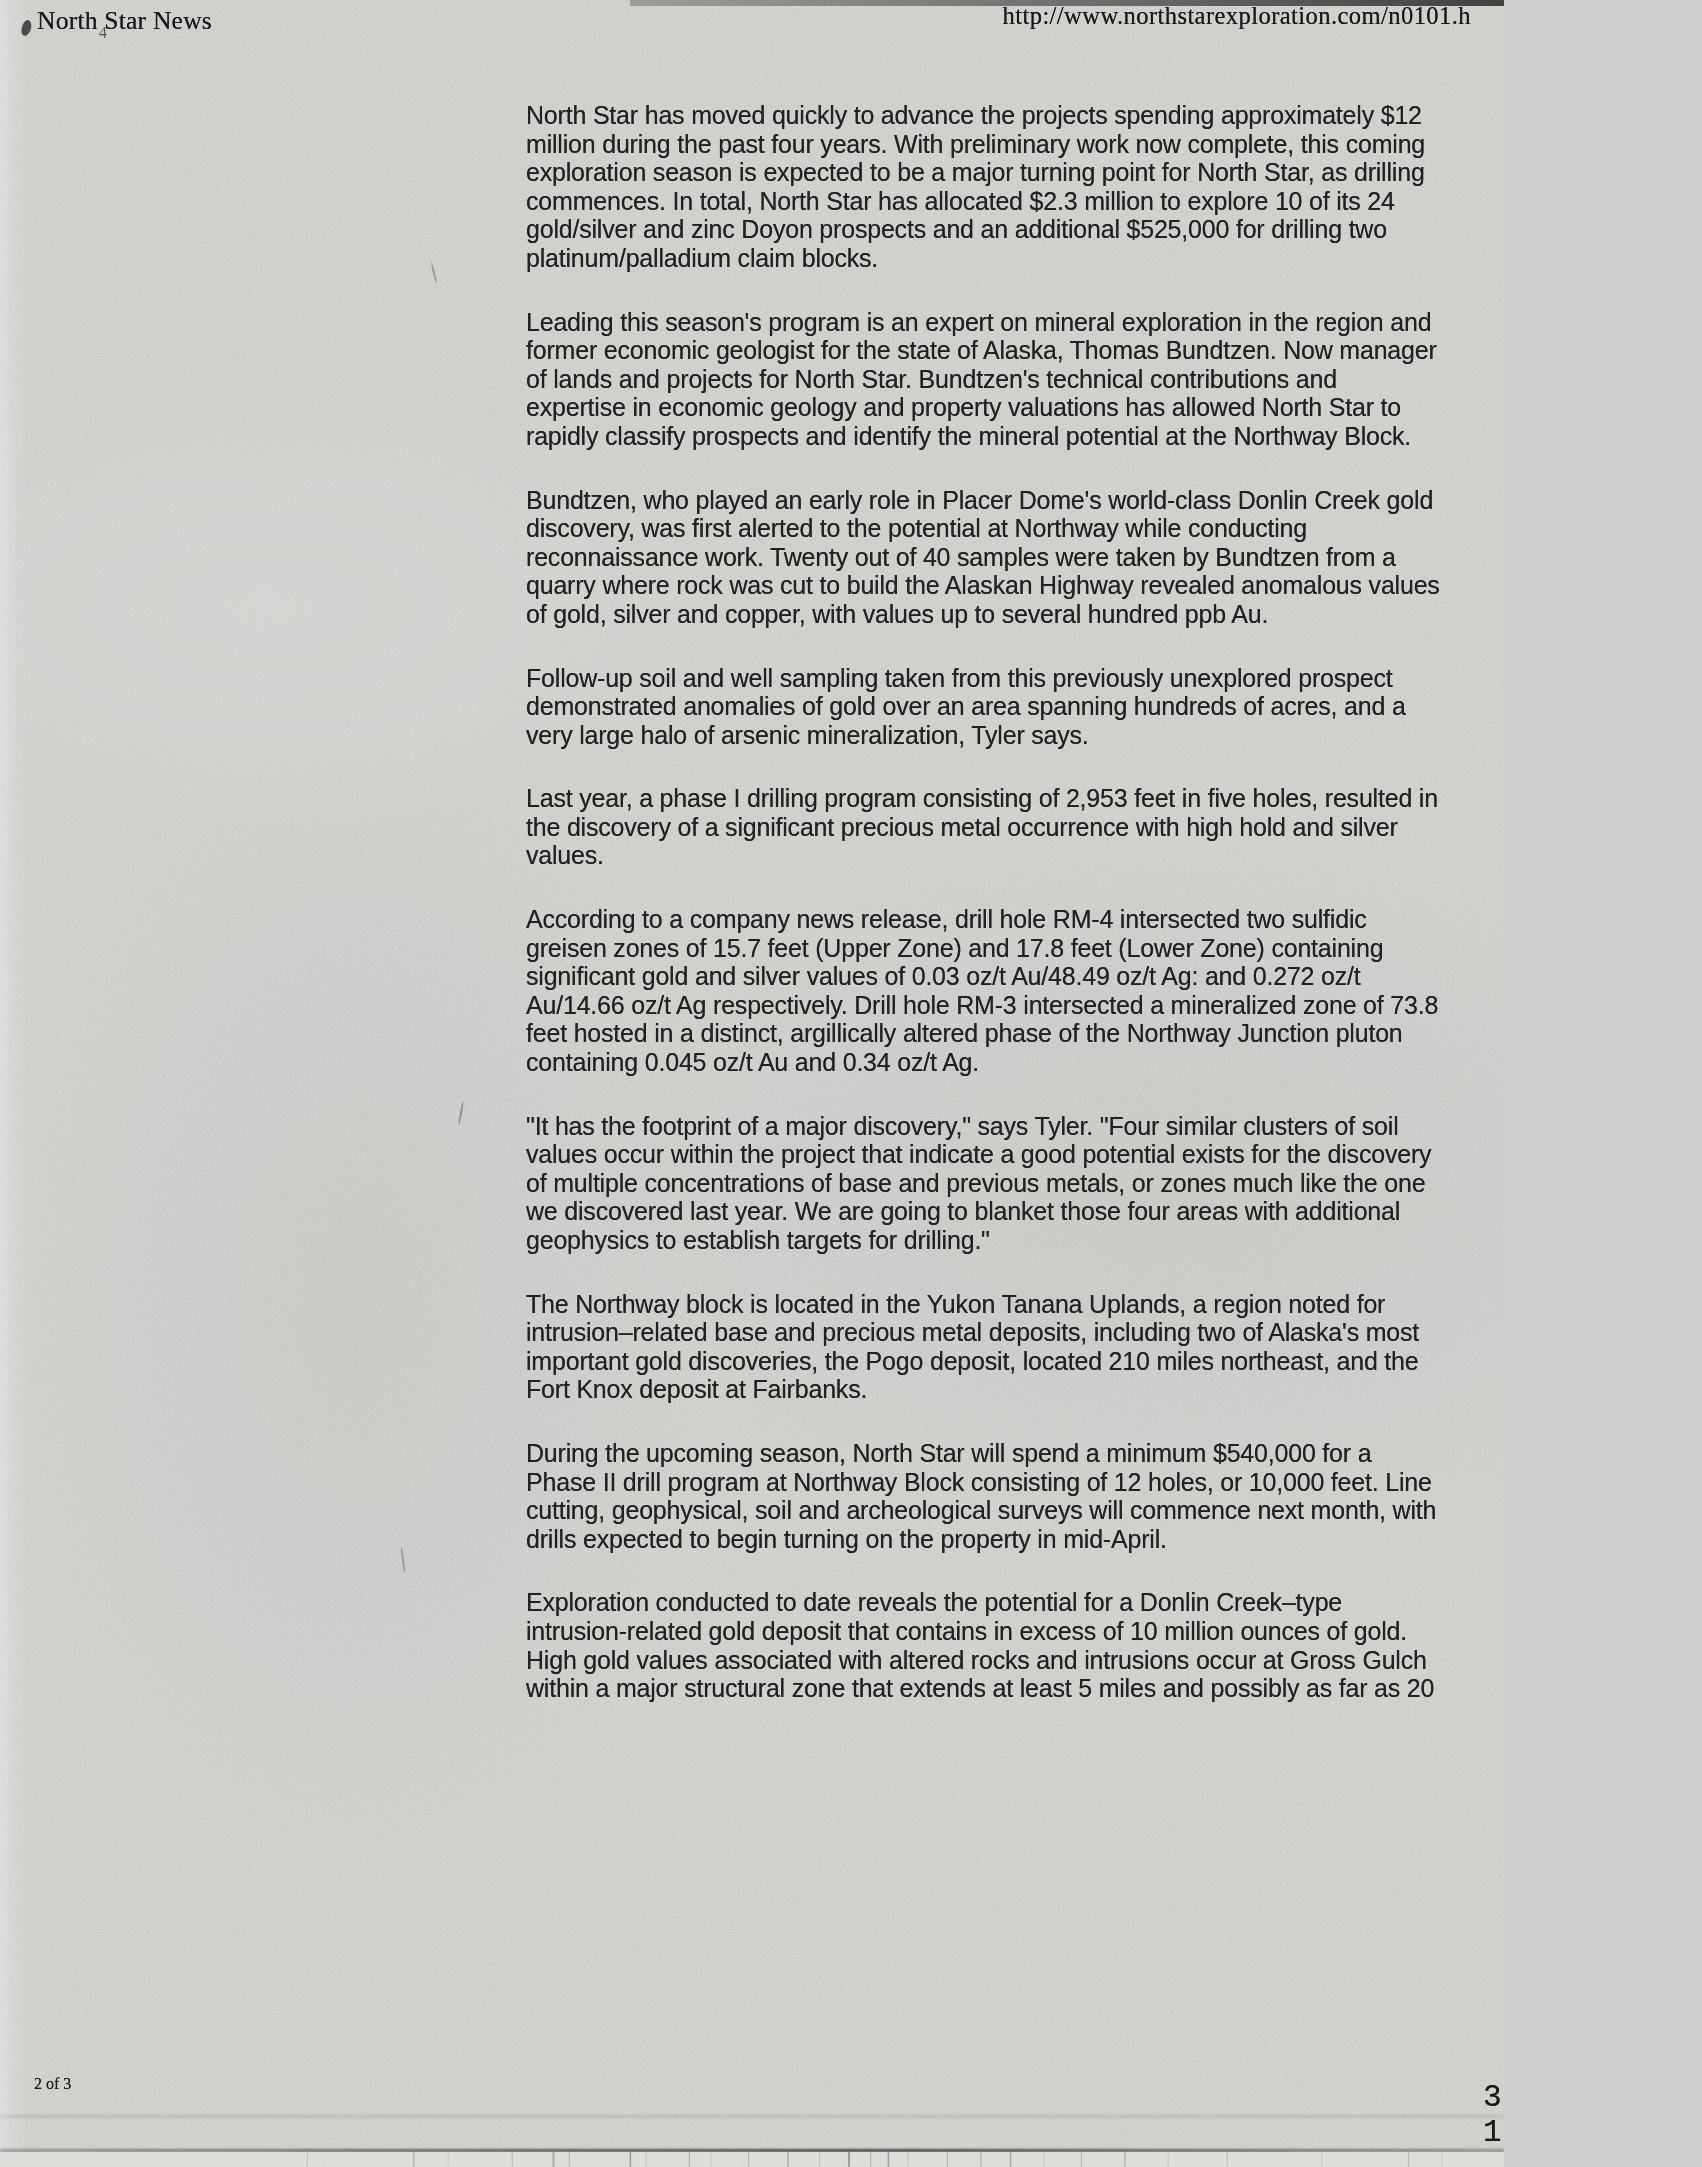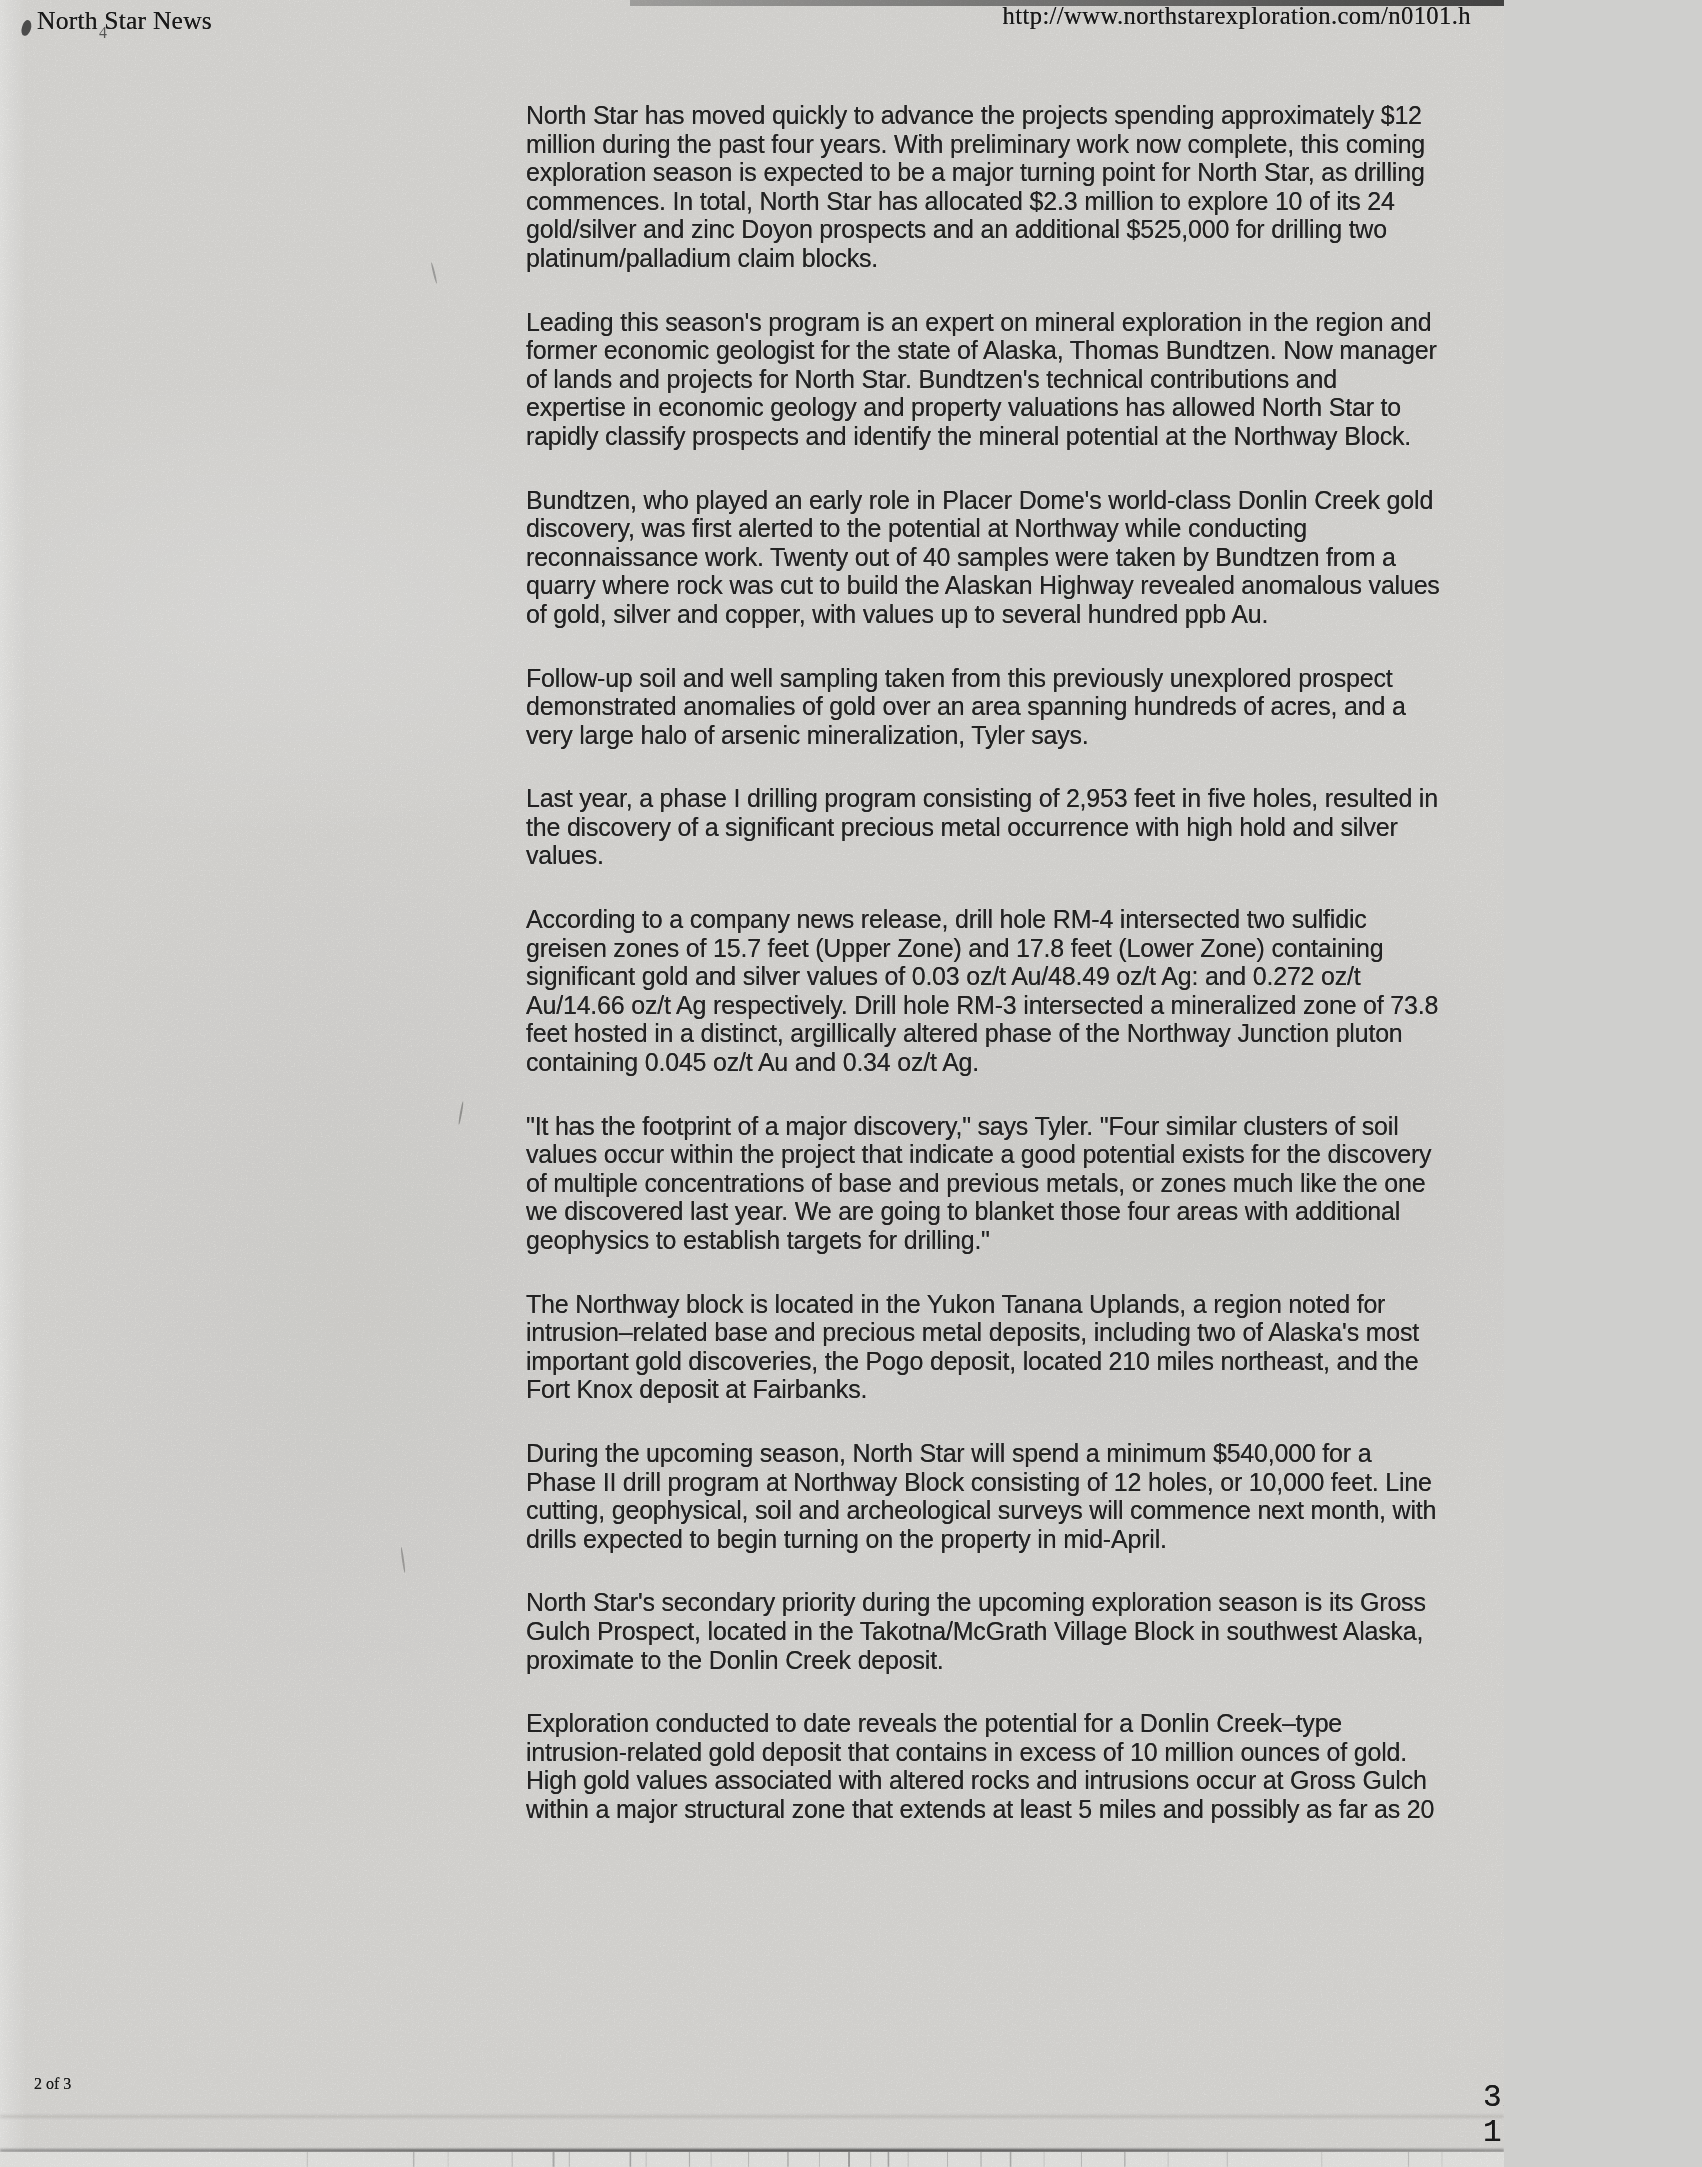--- a/index.html
+++ b/index.html
@@ -139,23 +139,20 @@
 we discovered last year. We are going to blanket those four areas with additional
 geophysics to establish targets for drilling."</p>
     <p>The Northway block is located in the Yukon Tanana Uplands, a region noted for
 intrusion–related base and precious metal deposits, including two of Alaska's most
 important gold discoveries, the Pogo deposit, located 210 miles northeast, and the
 Fort Knox deposit at Fairbanks.</p>
     <p>During the upcoming season, North Star will spend a minimum $540,000 for a
 Phase II drill program at Northway Block consisting of 12 holes, or 10,000 feet. Line
 cutting, geophysical, soil and archeological surveys will commence next month, with
 drills expected to begin turning on the property in mid-April.</p>
-    <p>North Star's secondary priority during the upcoming exploration season is its Gross
-Gulch Prospect, located in the Takotna/McGrath Village Block in southwest Alaska,
-proximate to the Donlin Creek deposit.</p>
     <p>Exploration conducted to date reveals the potential for a Donlin Creek–type
 intrusion-related gold deposit that contains in excess of 10 million ounces of gold.
 High gold values associated with altered rocks and intrusions occur at Gross Gulch
 within a major structural zone that extends at least 5 miles and possibly as far as 20</p>
   </div>
 
   <div class="page-number">2 of 3</div>
   <div class="timestamp">3/16/01 1:04 P</div>
 
   <div class="crease"></div>

